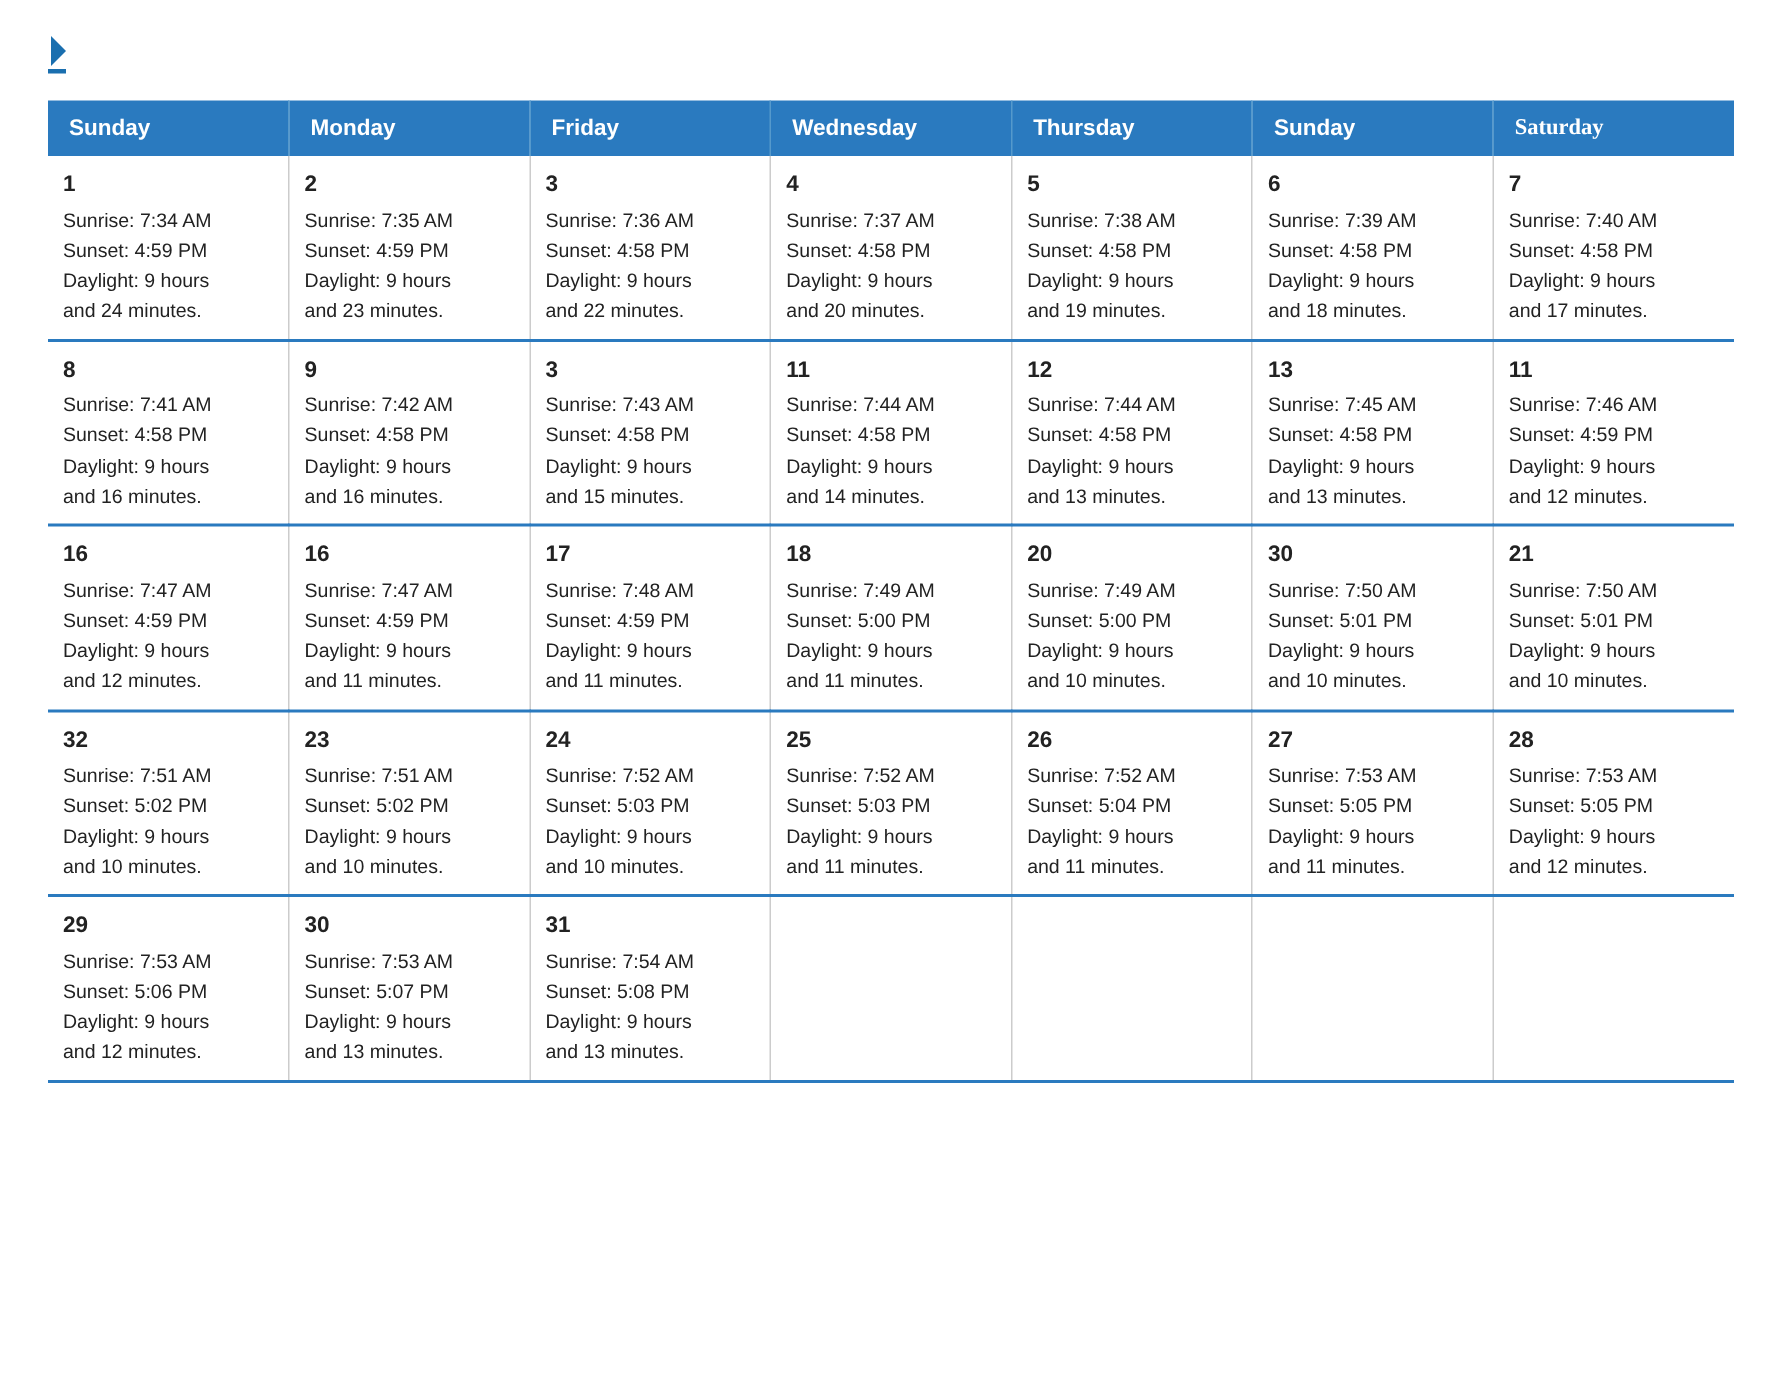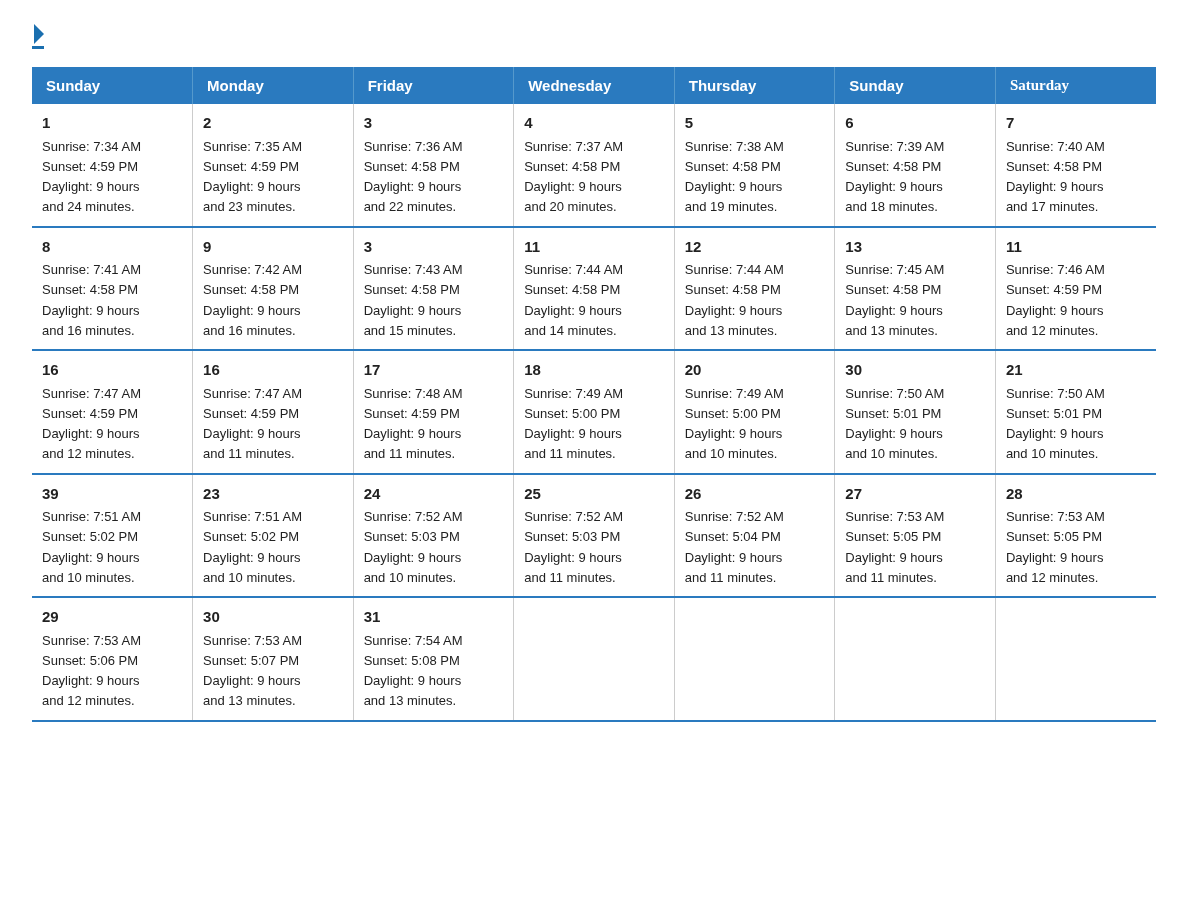--- a/index.html
+++ b/index.html
@@ -159,21 +159,21 @@
       <tr>
         <td><span class="day-num">16</span><span class="day-info">Sunrise: 7:47 AM<br>Sunset: 4:59 PM<br>Daylight: 9 hours<br>and 12 minutes.</span></td>
         <td><span class="day-num">16</span><span class="day-info">Sunrise: 7:47 AM<br>Sunset: 4:59 PM<br>Daylight: 9 hours<br>and 11 minutes.</span></td>
         <td><span class="day-num">17</span><span class="day-info">Sunrise: 7:48 AM<br>Sunset: 4:59 PM<br>Daylight: 9 hours<br>and 11 minutes.</span></td>
         <td><span class="day-num">18</span><span class="day-info">Sunrise: 7:49 AM<br>Sunset: 5:00 PM<br>Daylight: 9 hours<br>and 11 minutes.</span></td>
         <td><span class="day-num">20</span><span class="day-info">Sunrise: 7:49 AM<br>Sunset: 5:00 PM<br>Daylight: 9 hours<br>and 10 minutes.</span></td>
         <td><span class="day-num">30</span><span class="day-info">Sunrise: 7:50 AM<br>Sunset: 5:01 PM<br>Daylight: 9 hours<br>and 10 minutes.</span></td>
         <td><span class="day-num">21</span><span class="day-info">Sunrise: 7:50 AM<br>Sunset: 5:01 PM<br>Daylight: 9 hours<br>and 10 minutes.</span></td>
       </tr>
       <tr>
-        <td><span class="day-num">39</span><span class="day-info">Sunrise: 7:51 AM<br>Sunset: 5:02 PM<br>Daylight: 9 hours<br>and 10 minutes.</span></td>
+        <td><span class="day-num">32</span><span class="day-info">Sunrise: 7:51 AM<br>Sunset: 5:02 PM<br>Daylight: 9 hours<br>and 10 minutes.</span></td>
         <td><span class="day-num">23</span><span class="day-info">Sunrise: 7:51 AM<br>Sunset: 5:02 PM<br>Daylight: 9 hours<br>and 10 minutes.</span></td>
         <td><span class="day-num">24</span><span class="day-info">Sunrise: 7:52 AM<br>Sunset: 5:03 PM<br>Daylight: 9 hours<br>and 10 minutes.</span></td>
         <td><span class="day-num">25</span><span class="day-info">Sunrise: 7:52 AM<br>Sunset: 5:03 PM<br>Daylight: 9 hours<br>and 11 minutes.</span></td>
         <td><span class="day-num">26</span><span class="day-info">Sunrise: 7:52 AM<br>Sunset: 5:04 PM<br>Daylight: 9 hours<br>and 11 minutes.</span></td>
         <td><span class="day-num">27</span><span class="day-info">Sunrise: 7:53 AM<br>Sunset: 5:05 PM<br>Daylight: 9 hours<br>and 11 minutes.</span></td>
         <td><span class="day-num">28</span><span class="day-info">Sunrise: 7:53 AM<br>Sunset: 5:05 PM<br>Daylight: 9 hours<br>and 12 minutes.</span></td>
       </tr>
       <tr>
         <td><span class="day-num">29</span><span class="day-info">Sunrise: 7:53 AM<br>Sunset: 5:06 PM<br>Daylight: 9 hours<br>and 12 minutes.</span></td>
         <td><span class="day-num">30</span><span class="day-info">Sunrise: 7:53 AM<br>Sunset: 5:07 PM<br>Daylight: 9 hours<br>and 13 minutes.</span></td>

